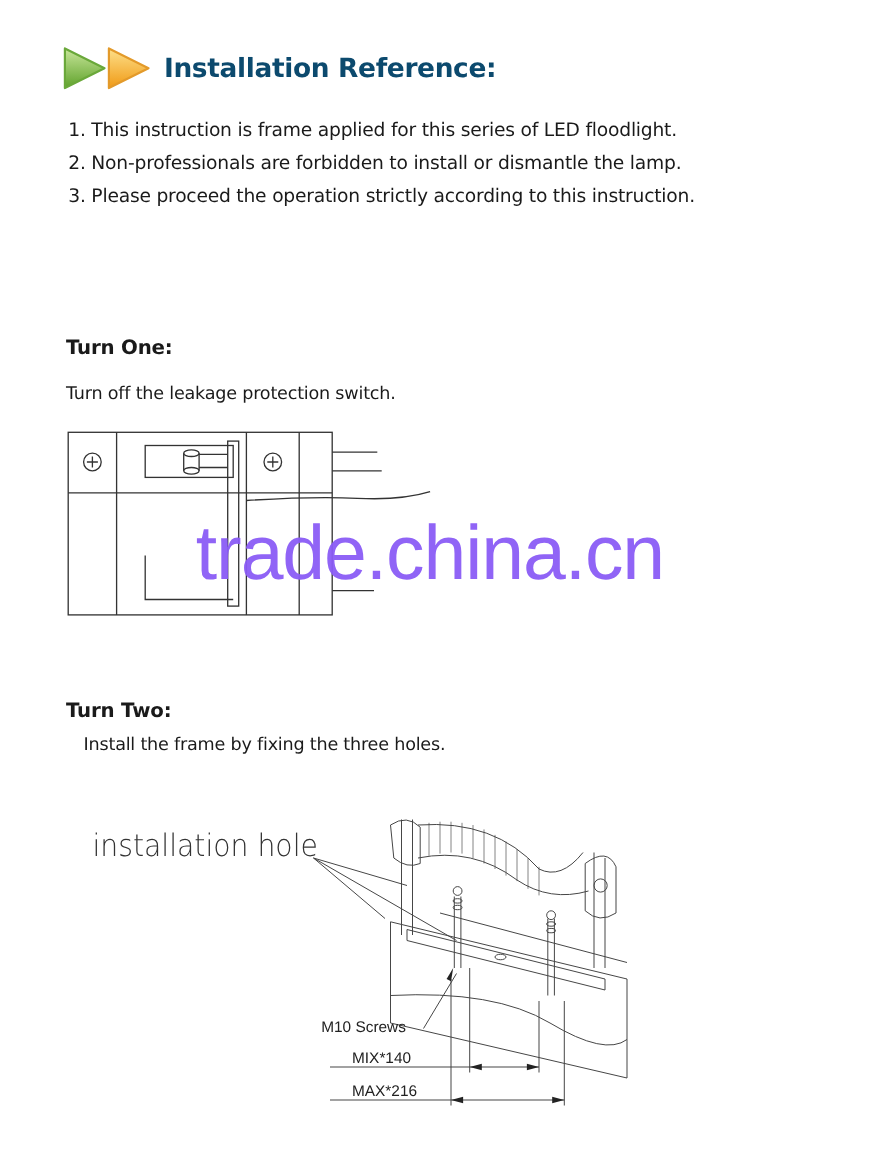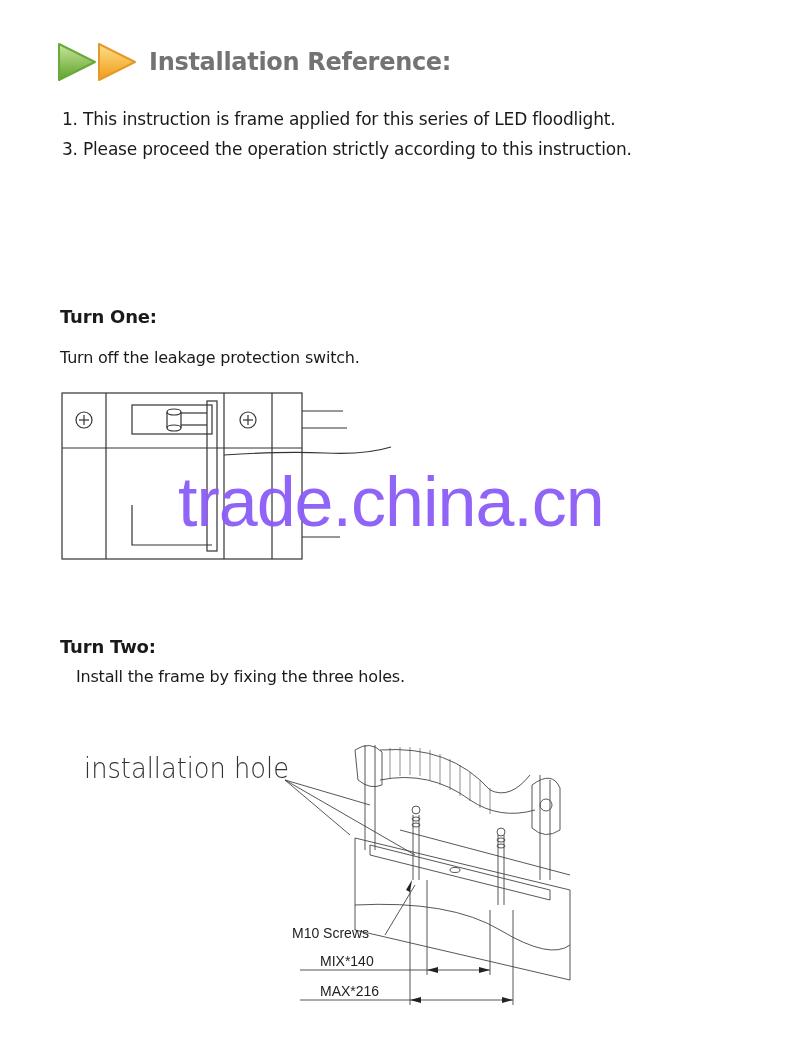--- a/index.html
+++ b/index.html
@@ -1,21 +1,21 @@
 <!DOCTYPE html>
 <html><head>
   <meta charset="utf-8">
   <style>
     html, body { margin: 0; padding: 0; background: #ffffff; }
     body { width: 800px; height: 1052px; position: relative; overflow: hidden;
            font-family: "DejaVu Sans", "Liberation Sans", sans-serif; color: #1a1a1a; }
     .abs { position: absolute; }
     .header { left: 55px; top: 40px; height: 44px; display: flex; align-items: center; }
     .header svg { display: block; }
-    .header-title { margin-left: 10px; font-size: 24px; font-weight: bold; color: #737373; letter-spacing: -0.3px; }
+    .header-title { margin-left: 10px; font-size: 24px; font-weight: bold; color: #0c4a6e; letter-spacing: -0.3px; }
     .list { left: 62px; top: 104px; width: 700px; margin: 0; padding: 0; list-style: none; }
     .list li { font-size: 17px; line-height: 30px; white-space: nowrap; letter-spacing: -0.2px; }
     .list .cont { padding-left: 19px; }
     .step-title { font-size: 18px; font-weight: bold; letter-spacing: -0.2px; }
     .step-desc { font-size: 16px; letter-spacing: -0.2px; }
     .watermark { left: 178px; top: 462px; font-family: "Liberation Sans", sans-serif; font-size: 70px;
                  color: #8b5cf6; letter-spacing: -1px; line-height: 80px; opacity: 0.95; }
     .fig { position: absolute; }
   </style>
 </head>
@@ -34,20 +34,21 @@
       </linearGradient>
     </defs>
     <path d="M4 4 L40 22 L4 40 Z" fill="url(#gg)" stroke="#6aa83a" stroke-width="2" stroke-linejoin="round"></path>
     <path d="M44 4 L80 22 L44 40 Z" fill="url(#og)" stroke="#e39a2a" stroke-width="2" stroke-linejoin="round"></path>
   </svg>
   <span class="header-title">Installation Reference:</span>
 </div>
 
 <ul class="abs list">
   <li><span>1.</span> <span>This instruction is frame applied for this series of LED floodlight.</span></li>
+  <li><span>2.</span> <span>Non-professionals are forbidden to install or dismantle the lamp.</span></li>
   <li><span>3.</span> <span>Please proceed the operation strictly according to this instruction.</span></li>
 </ul>
 
 <div class="abs step-title" style="left:60px; top:306px;">Turn One:</div>
 <div class="abs step-desc" style="left:60px; top:348px;text-align:center;">Turn off the leakage protection switch.</div>
 
 <svg class="fig" style="left:55px; top:385px;" width="350" height="185" viewBox="0 0 350 185">
   <g fill="none" stroke="#333" stroke-width="1.2">
     <rect x="7" y="8" width="240" height="166"></rect>
     <line x1="7" y1="63" x2="247" y2="63"></line>

